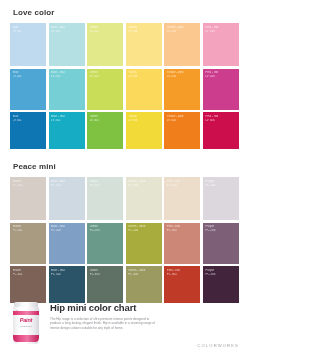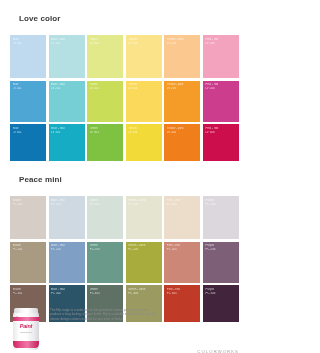--- a/index.html
+++ b/index.html
@@ -26,21 +26,21 @@
 
   .section {
     position: relative;
   }
 
   .section-title {
     font-size: 8px;
     font-weight: bold;
     color: #3a3a3c;
     letter-spacing: 0.1px;
-    margin: 8px;
+    margin: 2px;
     padding: 6px 0 3px 1px;
     line-height: 10px;
   }
 
   .swatch-grid {
     display: grid;
     grid-template-columns: repeat(6, 1fr);
     gap: 2.5px;
   }
 
@@ -463,20 +463,21 @@
       <div class="paint-can">
         <div class="can-body"></div>
         <div class="can-lid"></div>
         <div class="can-topnote">1L</div>
         <div class="can-stripe-top"></div>
         <div class="can-wordmark">Paint</div>
         <div class="can-subtext">INTERIOR</div>
         <div class="can-stripe-bottom"></div>
       </div>
       <div class="footer-text">
+        <div class="footer-title">Hip mini color chart</div>
         <div class="footer-body">
           <p>The Hip range is a selection of ultra premium interior paints designed to produce a long lasting, elegant finish. Hip is available in a stunning range of interior design colours suitable for any style of home.</p>
         </div>
       </div>
     </div>
     <div class="brand">COLORWORKS</div>
   </div>
 
 </div>
 

